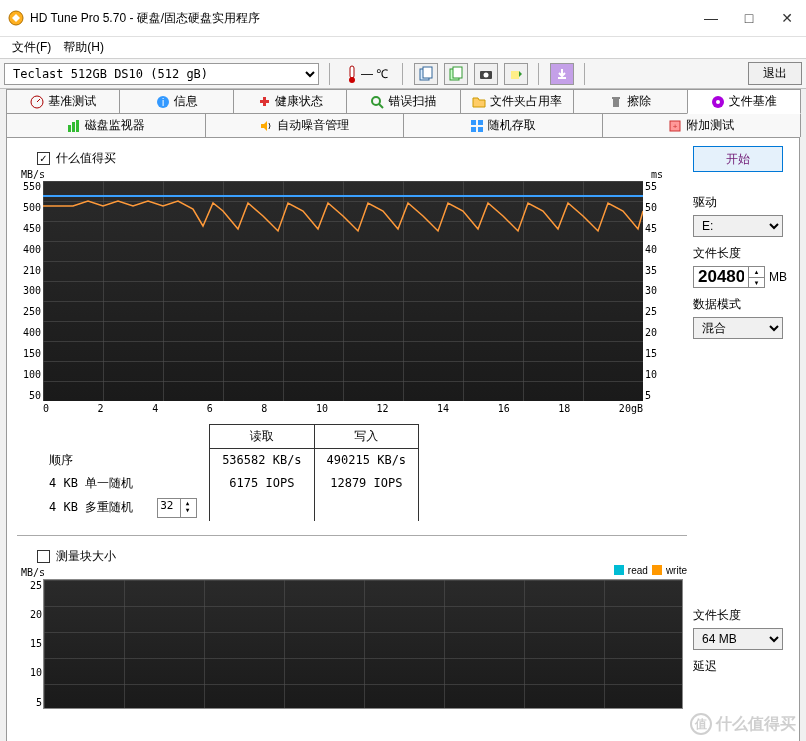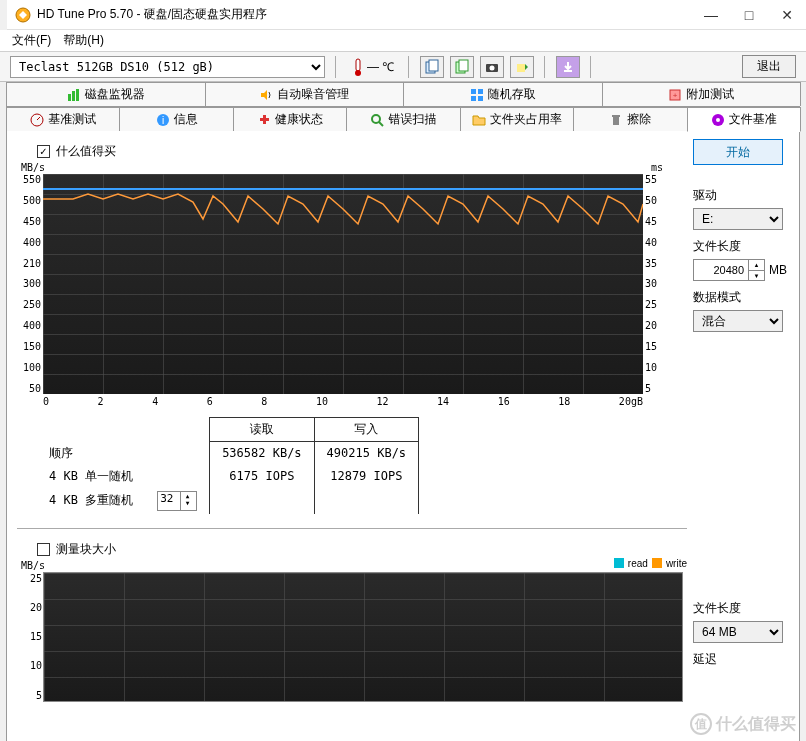--- a/index.html
+++ b/index.html
@@ -1,24 +1,24 @@
 <!DOCTYPE html>
 <html><head>
   <meta charset="utf-8">
   <style>
     * { box-sizing: border-box; margin: 0; padding: 0; }
     body { font-family: "Microsoft YaHei", "SimSun", Arial, sans-serif; font-size: 12px; background: #f0f0f0; width: 806px; height: 741px; overflow: hidden; }
-    .titlebar { height: 30px; background: #fff; display: flex; align-items: center; padding: 0 8px; border-bottom: 1px solid #e0e0e0; margin-left: 7px; }
+    .titlebar { height: 37px; background: #fff; display: flex; align-items: center; padding: 0 8px; border-bottom: 1px solid #e0e0e0; }
     .titlebar-icon { width: 16px; height: 16px; margin-right: 6px; }
     .titlebar-text { flex: 1; font-size: 12px; color: #000; }
     .titlebar-btns { display: flex; gap: 24px; margin-right: 4px; }
     .titlebar-btn { width: 14px; text-align: center; font-size: 14px; color: #333; cursor: default; font-family: Arial; }
     .menubar { height: 22px; background: #fff; display: flex; align-items: center; padding: 0 6px; border-bottom: 1px solid #d0d0d0; }
     .menu-item { padding: 2px 6px; font-size: 12px; color: #000; }
-    .toolbar { height: 30px; background: #f5f5f5; display: flex; align-items: center; padding: 3px 10px; border-bottom: 1px solid #c0c0c0; gap: 6px; }
+    .toolbar { height: 30px; background: #f5f5f5; display: flex; align-items: center; padding: 3px 4px; border-bottom: 1px solid #c0c0c0; gap: 6px; }
     .drive-select { width: 315px; height: 22px; border: 1px solid #999; font-family: monospace; font-size: 12px; padding: 0 4px; background: #fff; }
     .toolbar-sep { width: 2px; height: 22px; border-left: 1px solid #aaa; margin: 0 4px; }
     .toolbar-btn { width: 24px; height: 22px; border: 1px solid #999; background: #f0f0f0; display: flex; align-items: center; justify-content: center; }
     .toolbar-btn svg { width: 16px; height: 16px; }
     .temp-display { display: flex; align-items: center; gap: 2px; padding: 0 4px; }
     .exit-btn { padding: 2px 14px; border: 1px solid #888; background: #f0f0f0; font-size: 12px; margin-left: auto; }
     .tabs-row { display: flex; background: #fff; border-bottom: 1px solid #999; }
     .tabs-row.row2 { border-bottom: none; }
     .tab { display: flex; align-items: center; gap: 4px; padding: 3px 8px; border: 1px solid #999; border-bottom: none; background: #f8f8f8; flex: 1; justify-content: center; font-size: 12px; margin-right: -1px; }
     .tab.long { flex: 1.3; }
@@ -46,25 +46,25 @@
     .vline { border-left: 1px solid #333; }
     .vline2 { border-right: 1px solid #333; }
     .hline { border-top: 1px solid #333; }
     .spinner { width: 40px; height: 20px; border: 1px solid #888; display: flex; padding: 0 2px; font-family: monospace; font-size: 11px; }
     .spinner-arrows { width: 14px; display: flex; flex-direction: column; margin-left: auto; font-size: 6px; line-height: 7px; text-align: center; border-left: 1px solid #888; }
     .divider-h { height: 1px; background: #aaa; margin: 14px 0 8px 0; }
     .chart2 { width: 640px; height: 130px; margin-left: 26px; margin-top: 4px; background: linear-gradient(#2a2a2a, #1a1a1a); position: relative; border: 1px solid #888; }
     .chart2-grid { position: absolute; inset: 0; background-image: repeating-linear-gradient(to right, rgba(80,80,80,.6) 0 1px, transparent 1px 80px), repeating-linear-gradient(to bottom, rgba(80,80,80,.6) 0 1px, transparent 1px 26px); }
     .legend2 { position: absolute; top: -14px; right: 0; font-size: 10px; display: flex; gap: 4px; align-items: center; }
     .legend-sw { width: 10px; height: 10px; display: inline-block; }
-    .side-btn { width: 90px; height: 26px; border: 1px solid #0078d7; background: #e5f1fb; color: #0369a1; font-size: 12px; margin-bottom: 14px; }
+    .side-btn { width: 90px; height: 26px; border: 1px solid #0078d7; background: #e5f1fb; color: #701a75; font-size: 12px; margin-bottom: 14px; }
     .side-label { font-size: 12px; margin: 8px 0 4px 0; }
     .side-select { width: 90px; height: 22px; border: 1px solid #888; font-size: 12px; padding: 0 4px; background: #f0f0f0; }
     .side-spinner { display: flex; align-items: center; }
-    .side-spinner input { width: 56px; height: 22px; border: 1px solid #888; text-align: right; padding: 0 4px; font-size: 11px; }
+    .side-spinner input { width: 56px; height: 22px; border: 1px solid #888; text-align: right; padding: 0 4px; font-size: 17px; font-weight: bold; }
     .side-spinner-btns { width: 16px; height: 22px; border: 1px solid #888; border-left: none; display: flex; flex-direction: column; font-size: 6px; }
     .side-spinner-btns div { flex: 1; text-align: center; line-height: 10px; border-bottom: 1px solid #888; }
     .side-spinner-btns div:last-child { border: none; }
     .mb-label { font-size: 12px; margin-left: 4px; }
     .watermark { position: absolute; bottom: 6px; right: 10px; color: #777; font-size: 16px; font-weight: bold; opacity: 0.35; display: flex; align-items: center; gap: 4px; }
     .watermark-badge { width: 22px; height: 22px; border-radius: 50%; border: 2px solid #777; display: flex; align-items: center; justify-content: center; font-size: 12px; }
   </style>
 </head>
 <body>
 
@@ -130,20 +130,69 @@
       <svg viewBox="0 0 16 16">
         <path d="M8 3 v7 M5 7 l3 3 l3 -3" stroke="#fff" stroke-width="2" fill="none"></path>
         <rect x="4" y="11" width="8" height="2" fill="#fff"></rect>
       </svg>
     </div>
   <span class="toolbar-sep"></span>
   <button class="exit-btn">退出</button>
 </div>
 
 <div style="padding: 0 6px;">
+<div class="tabs-row row2">
+  <div class="tab">
+        <span class="tab-icon"><svg viewBox="0 0 14 14">
+            <circle cx="7" cy="7" r="6" fill="none" stroke="#a00"></circle>
+            <path d="M7 7 L10 4" stroke="#a00"></path>
+          </svg></span>
+        <span>基准测试</span>
+      </div>
+  <div class="tab">
+        <span class="tab-icon"><svg viewBox="0 0 14 14">
+            <circle cx="7" cy="7" r="6" fill="#39f"></circle>
+            <text x="7" y="11" font-size="10" text-anchor="middle" fill="#fff">i</text>
+          </svg></span>
+        <span>信息</span>
+      </div>
+  <div class="tab">
+        <span class="tab-icon"><svg viewBox="0 0 14 14">
+            <path d="M7 3 h-3 v3 h-3 v3 h3 v3 h3 v-3 h3 v-3 h-3 z" fill="#d33" transform="translate(2,-1)"></path>
+          </svg></span>
+        <span>健康状态</span>
+      </div>
+  <div class="tab">
+        <span class="tab-icon"><svg viewBox="0 0 14 14">
+            <circle cx="6" cy="6" r="4" fill="none" stroke="#393" stroke-width="2"></circle>
+            <line x1="9" y1="9" x2="13" y2="13" stroke="#393" stroke-width="2"></line>
+          </svg></span>
+        <span>错误扫描</span>
+      </div>
+  <div class="tab">
+        <span class="tab-icon"><svg viewBox="0 0 14 14">
+            <path d="M1 3 h5 l1 2 h6 v7 h-12 z" fill="#fc6" stroke="#c90"></path>
+          </svg></span>
+        <span>文件夹占用率</span>
+      </div>
+  <div class="tab">
+        <span class="tab-icon"><svg viewBox="0 0 14 14">
+            <rect x="4" y="4" width="6" height="8" fill="#888"></rect>
+            <rect x="3" y="2" width="8" height="2" fill="#888"></rect>
+          </svg></span>
+        <span>擦除</span>
+      </div>
+  <div class="tab active">
+        <span class="tab-icon"><svg viewBox="0 0 14 14">
+            <circle cx="7" cy="7" r="6" fill="#a0d"></circle>
+            <circle cx="7" cy="7" r="2" fill="#fff"></circle>
+          </svg></span>
+        <span>文件基准</span>
+      </div>
+</div>
 <div class="tabs-row">
   <div class="tab long">
         <span class="tab-icon"><svg viewBox="0 0 14 14">
             <rect x="1" y="6" width="3" height="7" fill="#3b3"></rect>
             <rect x="5" y="3" width="3" height="10" fill="#3b3"></rect>
             <rect x="9" y="1" width="3" height="12" fill="#3b3"></rect>
           </svg></span>
         <span>磁盘监视器</span>
       </div>
   <div class="tab long">
@@ -161,69 +210,20 @@
             <rect x="8" y="8" width="5" height="5" fill="#39f"></rect>
           </svg></span>
         <span>随机存取</span>
       </div>
   <div class="tab long">
         <span class="tab-icon"><svg viewBox="0 0 14 14">
             <rect x="2" y="2" width="10" height="10" fill="#f99" stroke="#c33"></rect>
             <text x="7" y="10" font-size="8" text-anchor="middle" fill="#c33">+</text>
           </svg></span>
         <span>附加测试</span>
-      </div>
-</div>
-<div class="tabs-row row2">
-  <div class="tab">
-        <span class="tab-icon"><svg viewBox="0 0 14 14">
-            <circle cx="7" cy="7" r="6" fill="none" stroke="#a00"></circle>
-            <path d="M7 7 L10 4" stroke="#a00"></path>
-          </svg></span>
-        <span>基准测试</span>
-      </div>
-  <div class="tab">
-        <span class="tab-icon"><svg viewBox="0 0 14 14">
-            <circle cx="7" cy="7" r="6" fill="#39f"></circle>
-            <text x="7" y="11" font-size="10" text-anchor="middle" fill="#fff">i</text>
-          </svg></span>
-        <span>信息</span>
-      </div>
-  <div class="tab">
-        <span class="tab-icon"><svg viewBox="0 0 14 14">
-            <path d="M7 3 h-3 v3 h-3 v3 h3 v3 h3 v-3 h3 v-3 h-3 z" fill="#d33" transform="translate(2,-1)"></path>
-          </svg></span>
-        <span>健康状态</span>
-      </div>
-  <div class="tab">
-        <span class="tab-icon"><svg viewBox="0 0 14 14">
-            <circle cx="6" cy="6" r="4" fill="none" stroke="#393" stroke-width="2"></circle>
-            <line x1="9" y1="9" x2="13" y2="13" stroke="#393" stroke-width="2"></line>
-          </svg></span>
-        <span>错误扫描</span>
-      </div>
-  <div class="tab">
-        <span class="tab-icon"><svg viewBox="0 0 14 14">
-            <path d="M1 3 h5 l1 2 h6 v7 h-12 z" fill="#fc6" stroke="#c90"></path>
-          </svg></span>
-        <span>文件夹占用率</span>
-      </div>
-  <div class="tab">
-        <span class="tab-icon"><svg viewBox="0 0 14 14">
-            <rect x="4" y="4" width="6" height="8" fill="#888"></rect>
-            <rect x="3" y="2" width="8" height="2" fill="#888"></rect>
-          </svg></span>
-        <span>擦除</span>
-      </div>
-  <div class="tab active">
-        <span class="tab-icon"><svg viewBox="0 0 14 14">
-            <circle cx="7" cy="7" r="6" fill="#a0d"></circle>
-            <circle cx="7" cy="7" r="2" fill="#fff"></circle>
-          </svg></span>
-        <span>文件基准</span>
       </div>
 </div>
 
 <div class="content-wrap">
   <div class="main-col">
     <div class="section-head">
       <span class="checkbox">✓</span>
       <span>什么值得买</span>
     </div>
 

